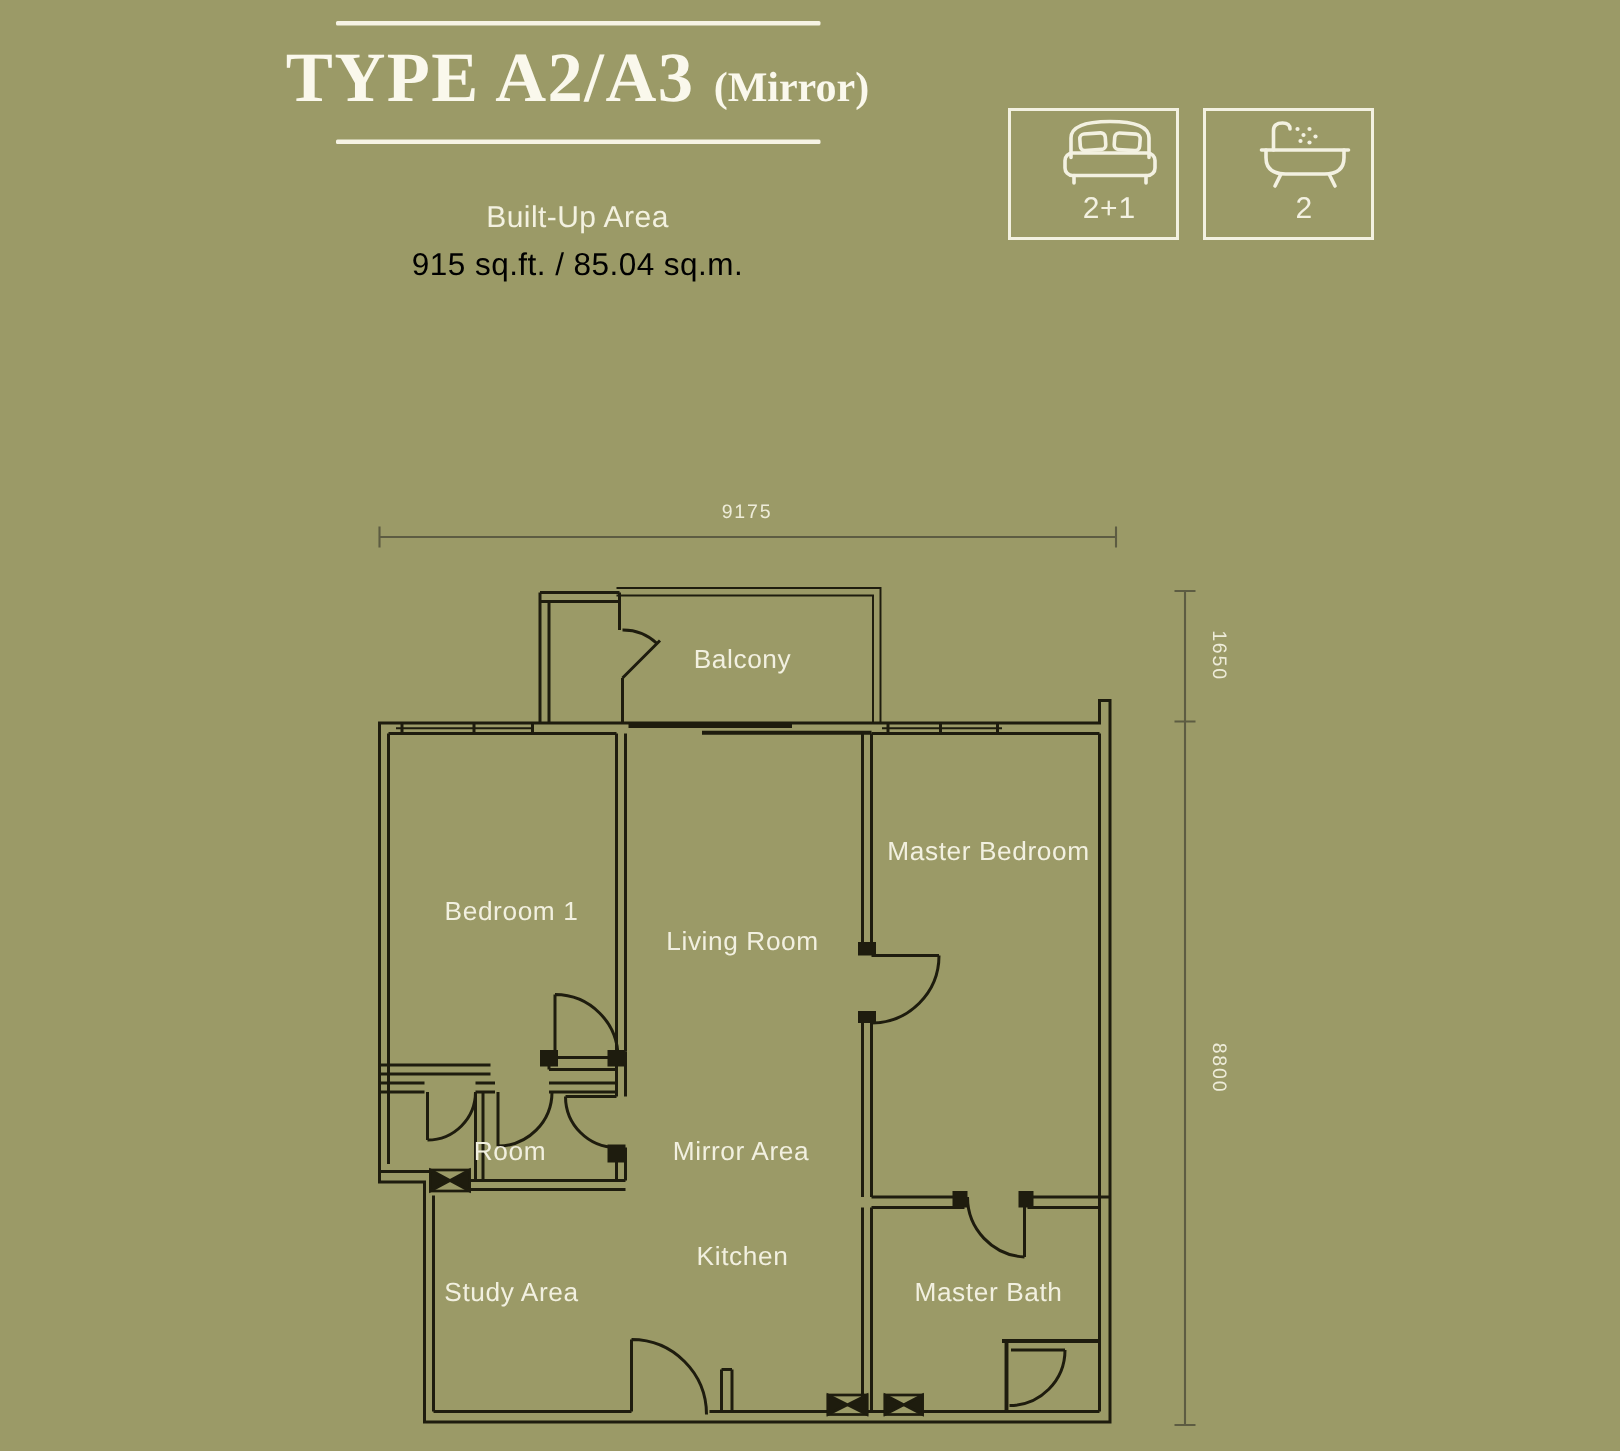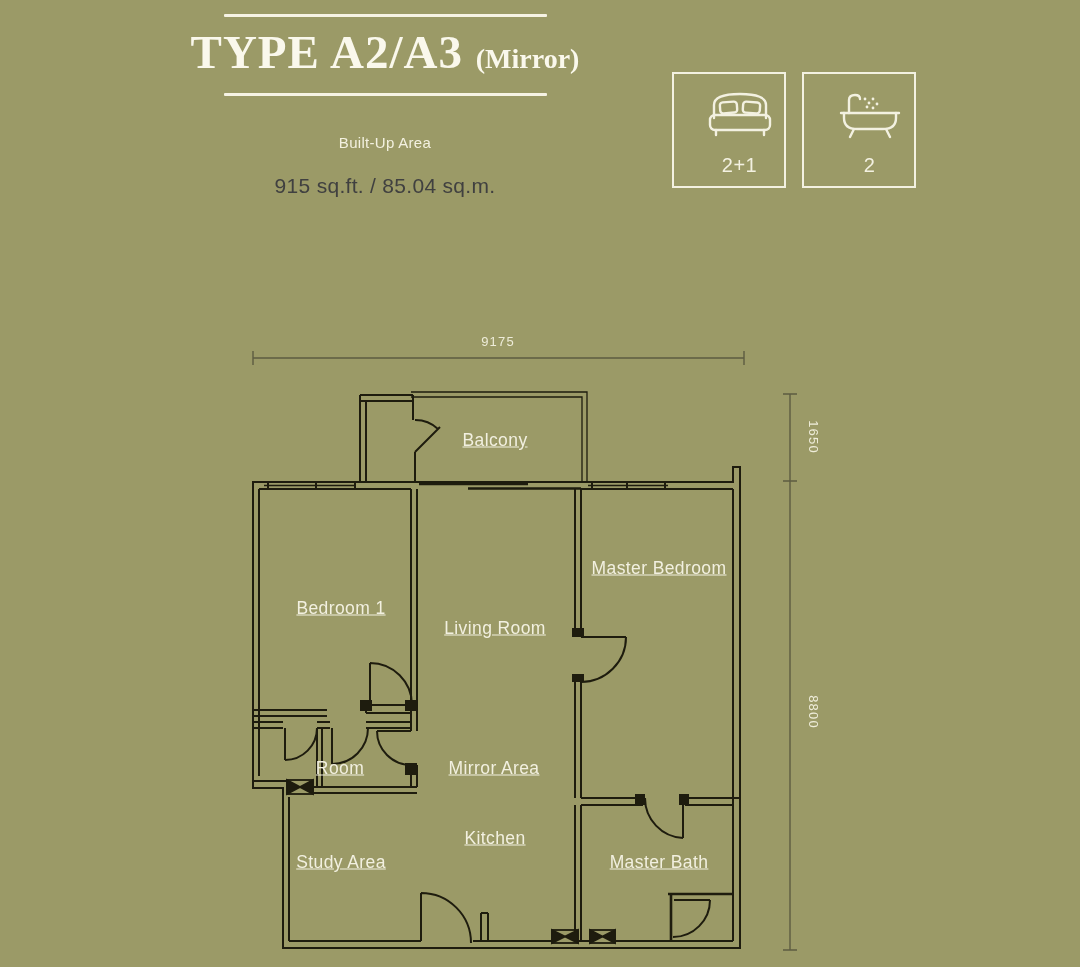--- a/index.html
+++ b/index.html
@@ -14,37 +14,37 @@
   .title-block{position:absolute;left:163px;top:0;width:444px;text-align:center;color:#faf8ec;}
   .rule{height:3px;background:#f6f3e4;width:323px;margin:0 auto;border-radius:1px;}
   .rule.top{margin-top:14px;}
   .rule.bottom{margin-top:14px;}
   .main-title{
     font-family:"Liberation Serif", serif;font-weight:700;
     font-size:47px;letter-spacing:1px;margin-top:10px;line-height:1.1;
     white-space:nowrap;
   }
   .main-title .suffix{font-size:28px;letter-spacing:0;}
-  .subtitle1{font-size:15px;color:#f3f1e0;margin-top:38px;letter-spacing:.3px;}
-  .subtitle2{font-size:21px;color:#404040;margin-top:23px;letter-spacing:.3px;}
+  .subtitle1{font-size:20px;color:#f3f1e0;margin-top:38px;letter-spacing:.3px;}
+  .subtitle2{font-size:21px;color:#000000;margin-top:8px;letter-spacing:.3px;}
 
   
   .badges{position:absolute;left:672px;top:72px;display:flex;gap:16px;}
   .badge{
-    width:114px;height:116px;border:2.5px solid #f3f1e1;box-sizing:border-box;
+    width:114px;height:88px;border:2.5px solid #f3f1e1;box-sizing:border-box;
     display:flex;flex-direction:column;align-items:center;justify-content:flex-start;padding-left:21px;
   }
   .badge .icon-wrap{flex:1;display:flex;align-items:center;justify-content:center;width:100%;}
   .badge .badge-value{color:#f3f1e1;font-size:20px;font-weight:500;margin-bottom:9px;letter-spacing:.5px;}
 
   
   svg.plan{position:absolute;left:0;top:0;}
   .room-label{
     position:absolute;transform:translate(-50%,-50%);
-    color:#f2f0e0;font-size:17.5px;letter-spacing:.4px;white-space:nowrap;text-decoration:underline;
+    color:#f2f0e0;font-size:17.5px;letter-spacing:.4px;white-space:nowrap;
   }
   .dim-label{
     position:absolute;transform:translate(-50%,-50%);
     color:#eeecd9;font-size:13px;letter-spacing:1.2px;white-space:nowrap;
   }
   .dim-label.vertical{transform:translate(-50%,-50%) rotate(90deg);}
 </style>
 </head>
 <body>
 

